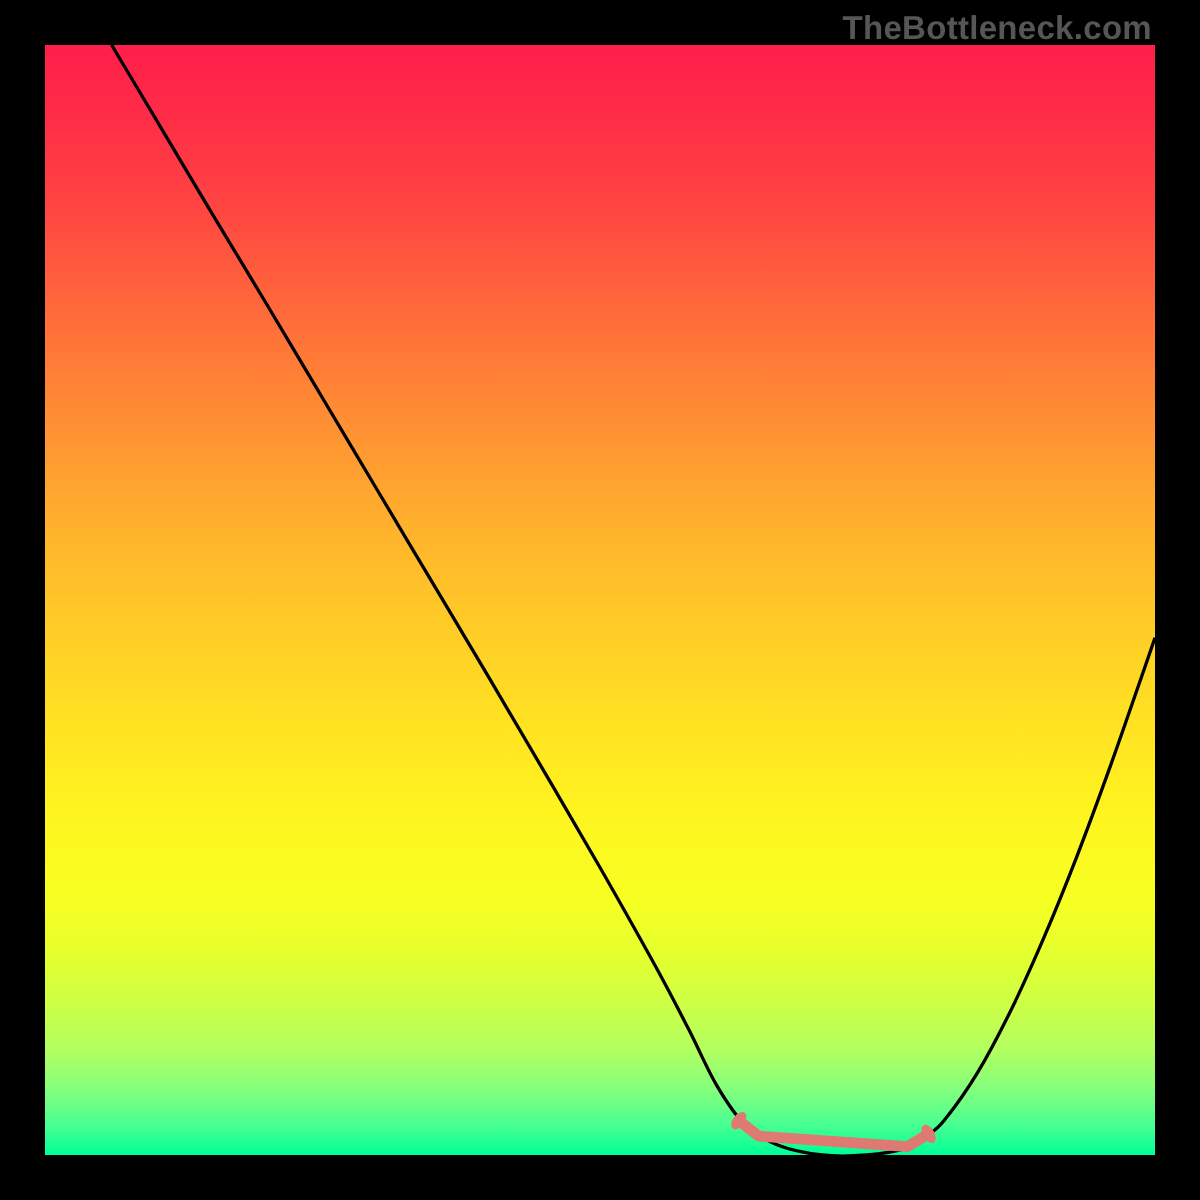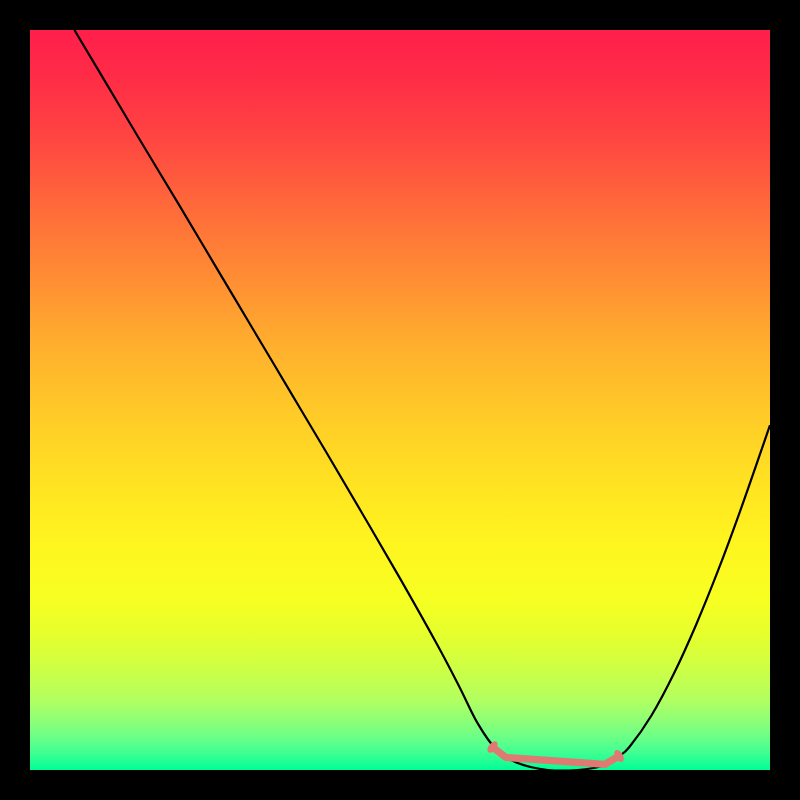--- a/index.html
+++ b/index.html
@@ -40,20 +40,21 @@
     inset: 0;
     width: 100%;
     height: 100%;
   }
 </style>
 </head>
 <body>
 
 <div class="container">
 
+  <div class="watermark">TheBottleneck.com</div>
 
   <div class="plot-area">
 
     <svg class="gradient" viewBox="0 0 740 740" preserveAspectRatio="none">
       <defs>
         <linearGradient id="bg" x1="0" y1="0" x2="0" y2="1">
             <stop offset="0.00%" stop-color="#ff1f4b"></stop>
             <stop offset="6.00%" stop-color="#ff2b47"></stop>
             <stop offset="14.00%" stop-color="#ff4342"></stop>
             <stop offset="24.00%" stop-color="#ff6a3a"></stop>

